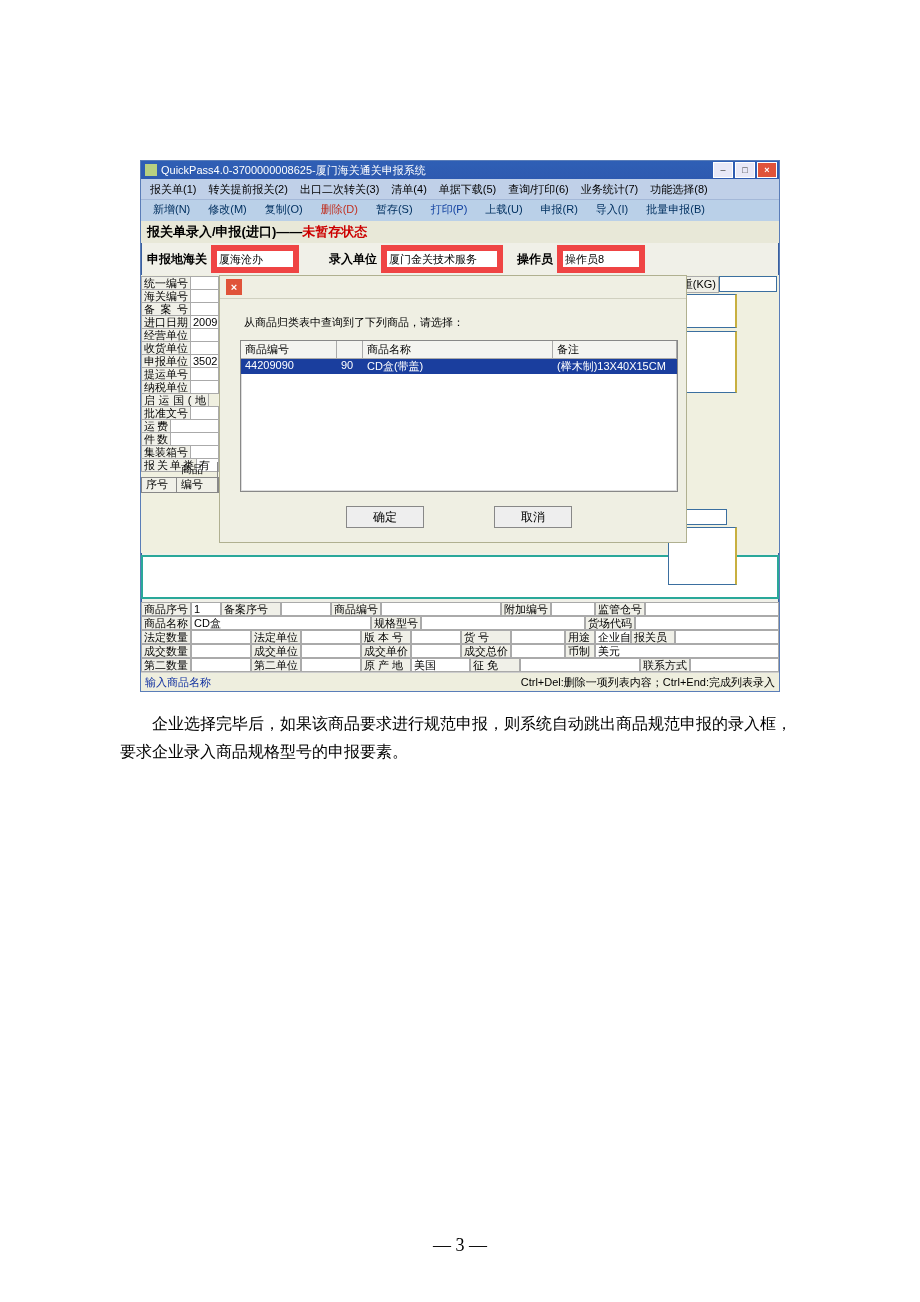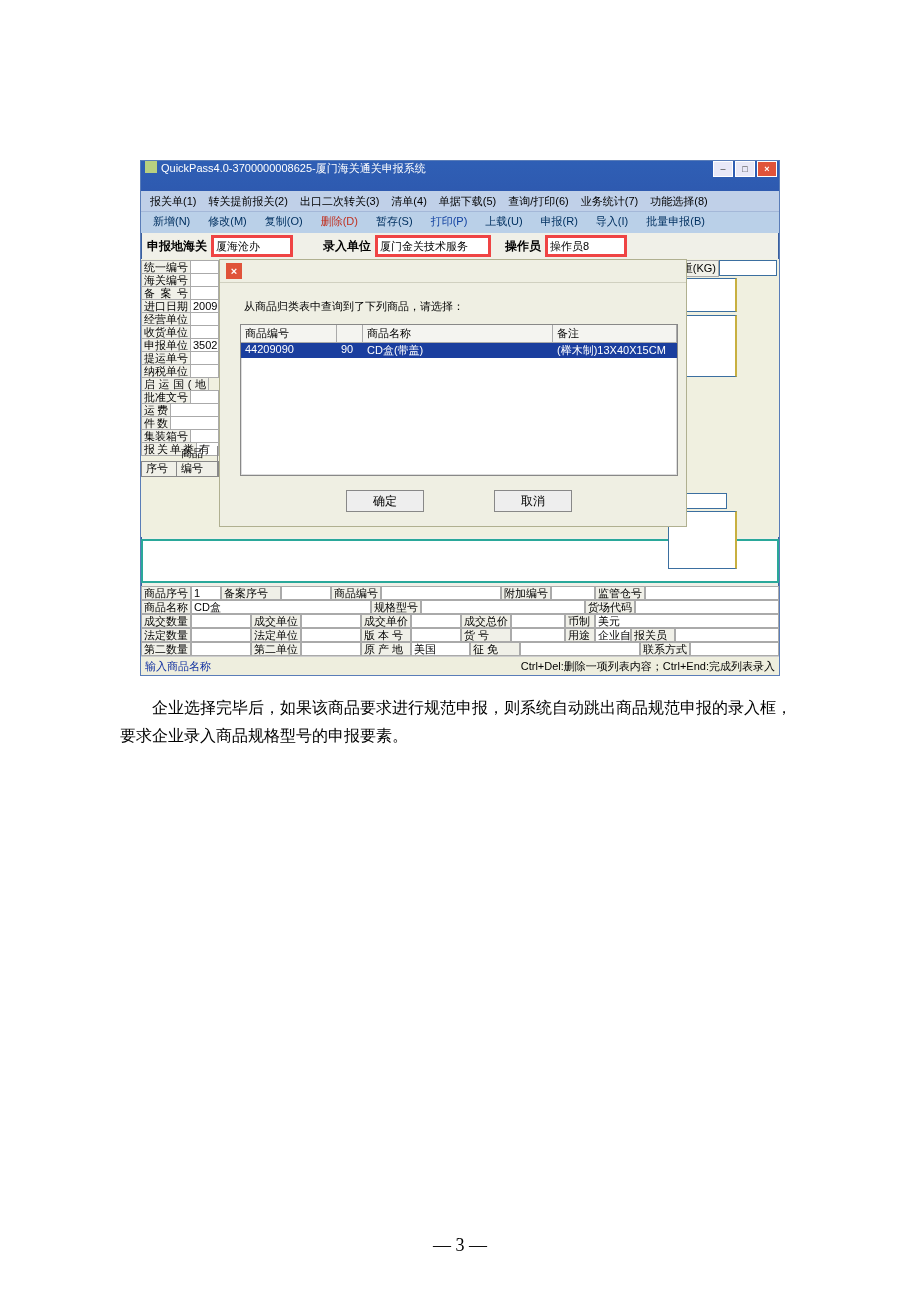--- a/index.html
+++ b/index.html
@@ -21,23 +21,23 @@
     margin: 90px auto 0 auto;
     border: 1px solid #5a7db8;
     background: #f0f0e8;
     font-family: "SimSun", "宋体", sans-serif;
     font-size: 11px;
     box-shadow: 0 0 0 1px #3a5f9e inset;
   }
   .titlebar {
     background: linear-gradient(#2f5fb5, #2e5ab0);
     color: #fff;
-    height: 30px;
+    height: 18px;
     display: flex;
-    align-items: flex-start;
+    align-items: center;
     padding: 0 2px 0 4px;
     font-size: 11px;
     font-family: "SimSun", sans-serif;
   }
   .titlebar .icon-app {
     width: 12px; height: 12px; background: #b8d080; margin-right: 4px;
   }
   .titlebar .title-text { flex: 1; white-space: nowrap; overflow: hidden; }
   .titlebar .win-btns { display: flex; gap: 2px; }
   .win-btn {
@@ -87,21 +87,21 @@
   .inforow {
     display: flex;
     align-items: center;
     padding: 2px 6px;
     font-weight: bold;
     font-size: 12px;
     gap: 4px;
   }
   .inforow .lbl { color: #000; }
   .inforow .fld {
-    border: 3px solid #ef4444; background: #fff; height: 16px;
+    border: 6px solid #ef4444; background: #fff; height: 16px;
     display: inline-block; padding: 0 2px; font-weight: normal;
     font-size: 11px; line-height: 16px; overflow: hidden;
   }
 
   .form-area {
     position: relative;
     display: flex;
     background: #f0f0e0;
   }
   .left-labels {
@@ -258,20 +258,23 @@
       <span class="tool-btn">复制(O)</span>
       <span class="tool-btn red">删除(D)</span>
       <span class="tool-btn">暂存(S)</span>
       <span class="tool-btn blue2">打印(P)</span>
       <span class="tool-btn">上载(U)</span>
       <span class="tool-btn">申报(R)</span>
       <span class="tool-btn">导入(I)</span>
       <span class="tool-btn">批量申报(B)</span>
     </div>
 
+    <div class="section-title">
+      <span class="black">报关单录入/申报(进口)——</span><span class="red">未暂存状态</span>
+    </div>
 
     <div class="inforow">
       <span class="lbl">申报地海关</span>
       <span class="fld" style="width:72px">厦海沧办</span>
       <span class="lbl" style="margin-left:26px">录入单位</span>
       <span class="fld" style="width:106px">厦门金关技术服务</span>
       <span class="lbl" style="margin-left:10px">操作员</span>
       <span class="fld" style="width:72px">操作员8</span>
     </div>
 
@@ -402,46 +405,46 @@
       </div>
       <div class="drow">
         <div class="dcell" style="width:50px">商品名称</div>
         <div class="dcell dval" style="width:180px">CD盒</div>
         <div class="dcell" style="width:50px">规格型号</div>
         <div class="dcell dval" style="width:164px"></div>
         <div class="dcell" style="width:50px">货场代码</div>
         <div class="dcell dval" style="flex:1"></div>
       </div>
       <div class="drow">
-        <div class="dcell" style="width:50px">成交数量</div>
-        <div class="dcell dval" style="width:60px"></div>
-        <div class="dcell" style="width:50px">成交单位</div>
-        <div class="dcell dval" style="width:60px"></div>
-        <div class="dcell" style="width:50px">成交单价</div>
-        <div class="dcell dval" style="width:50px"></div>
-        <div class="dcell" style="width:50px">成交总价</div>
-        <div class="dcell dval" style="width:54px"></div>
-        <div class="dcell" style="width:30px">币制</div>
-        <div class="dcell dval" style="flex:1">美元</div>
-      </div>
-      <div class="drow">
         <div class="dcell" style="width:50px">法定数量</div>
         <div class="dcell dval" style="width:60px"></div>
         <div class="dcell" style="width:50px">法定单位</div>
         <div class="dcell dval" style="width:60px"></div>
         <div class="dcell" style="width:50px">版 本 号</div>
         <div class="dcell dval" style="width:50px"></div>
         <div class="dcell" style="width:50px">货    号</div>
         <div class="dcell dval" style="width:54px"></div>
         <div class="dcell" style="width:30px">用途</div>
         <div class="dcell dval" style="width:36px">企业自</div>
         <div class="dcell" style="width:44px">报关员</div>
         <div class="dcell dval" style="flex:1"></div>
       </div>
       <div class="drow">
+        <div class="dcell" style="width:50px">成交数量</div>
+        <div class="dcell dval" style="width:60px"></div>
+        <div class="dcell" style="width:50px">成交单位</div>
+        <div class="dcell dval" style="width:60px"></div>
+        <div class="dcell" style="width:50px">成交单价</div>
+        <div class="dcell dval" style="width:50px"></div>
+        <div class="dcell" style="width:50px">成交总价</div>
+        <div class="dcell dval" style="width:54px"></div>
+        <div class="dcell" style="width:30px">币制</div>
+        <div class="dcell dval" style="flex:1">美元</div>
+      </div>
+      <div class="drow">
         <div class="dcell" style="width:50px">第二数量</div>
         <div class="dcell dval" style="width:60px"></div>
         <div class="dcell" style="width:50px">第二单位</div>
         <div class="dcell dval" style="width:60px"></div>
         <div class="dcell" style="width:50px">原 产 地</div>
         <div class="dcell dval" style="width:59px">美国</div>
         <div class="dcell" style="width:50px">征    免</div>
         <div class="dcell dval" style="width:120px"></div>
         <div class="dcell" style="width:50px">联系方式</div>
         <div class="dcell dval" style="flex:1"></div>

